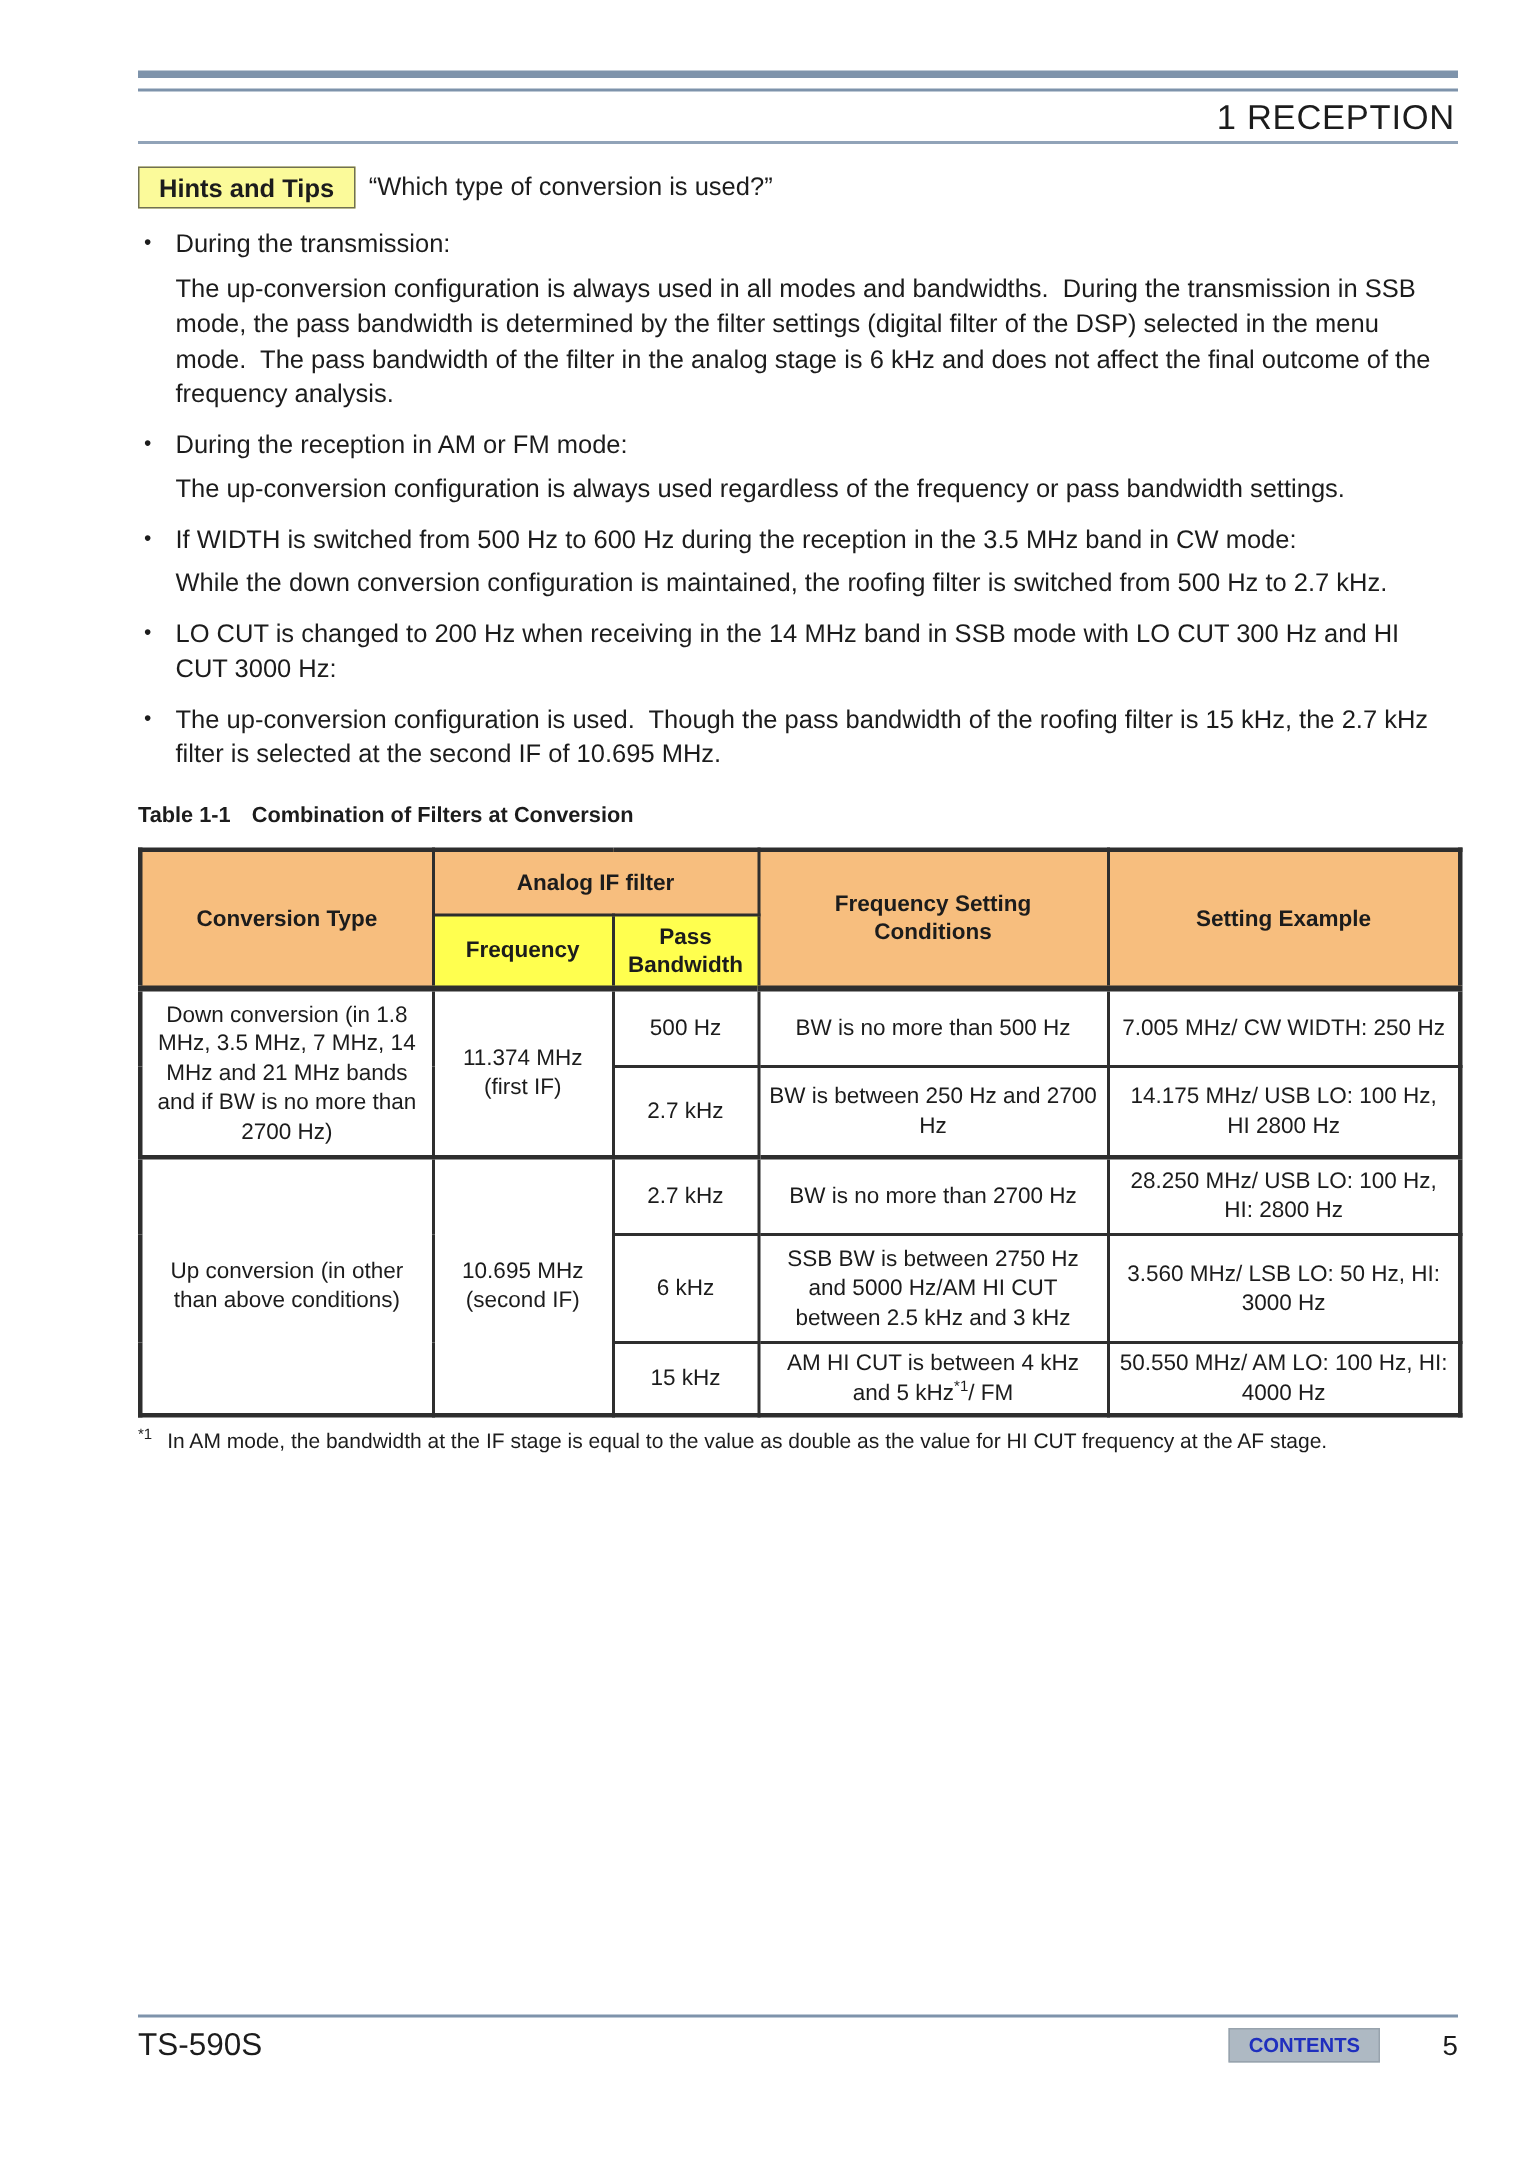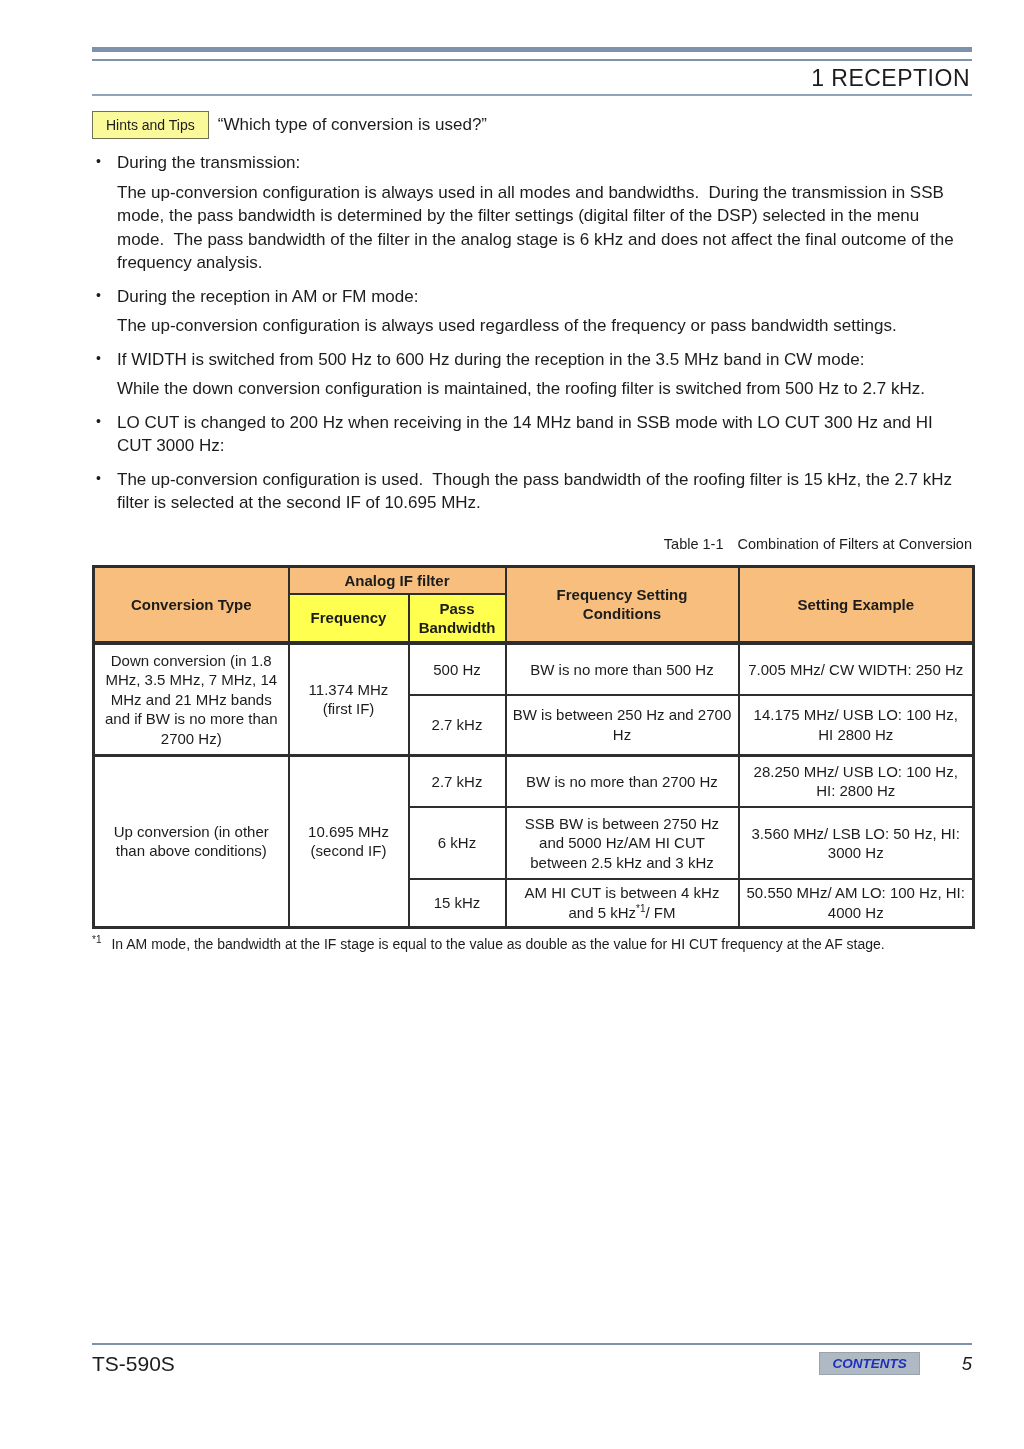--- a/index.html
+++ b/index.html
@@ -21,55 +21,55 @@
     color:var(--text);font-size:17px;line-height:23.5px;overflow:hidden;
   }
   .content{position:absolute;left:92px;top:0;width:880px;}
   .rule-thick{margin-top:47px;height:5px;background:var(--rule-blue);}
   .rule-thin{margin-top:7px;height:2px;background:var(--rule-blue);}
   .section-title{text-align:right;font-size:23px;line-height:24px;padding:5px 2px 4px 0;letter-spacing:.5px;}
   .rule-under{height:2px;background:var(--rule-blue);opacity:.85;}
   .hints-row{margin-top:15px;display:flex;align-items:flex-start;}
   .hints-badge{
     display:inline-block;background:var(--hints-bg);border:1.5px solid var(--hints-border);
-    font-weight:normal;font-size:14px;line-height:21px;padding:3px 13px 2px;white-space:nowrap;
+    font-weight:bold;font-size:17px;line-height:21px;padding:3px 13px 2px;white-space:nowrap;
   }
   .hints-question{margin-left:9px;padding-top:2px;text-align:center;}
   ul.bullets{list-style:none;margin:12px 12px 0 0;padding:0;}
   ul.bullets li{position:relative;padding-left:25px;margin-bottom:10px;}
   ul.bullets li::before{content:"\2022";position:absolute;left:4px;top:-1px;font-size:14px;}
   .b-body{margin-top:6px;white-space:pre-wrap;}
-  .table-title{margin:20px 0 11px;text-align:right;font-weight:normal;font-size:14.5px;line-height:19px;}
+  .table-title{margin:20px 0 11px;text-align:left;font-weight:bold;font-size:14.5px;line-height:19px;}
   .table-title .tt-label{margin-right:14px;}
   table.filters{
     width:880px;border-collapse:collapse;table-layout:fixed;
     font-size:15px;line-height:19.5px;text-align:center;
     border:3px solid var(--border-dark);
   }
   table.filters th,table.filters td{
     border:2px solid var(--border-dark);vertical-align:middle;padding:3px 5px;
   }
   table.filters th{font-weight:bold;white-space:pre-line;padding:2px 4px;}
   th.orange{background:var(--table-orange);}
   th.yellow{background:var(--table-yellow);}
   thead th.bottom-edge{border-bottom:4px solid var(--border-dark);}
   tbody tr.group-start > td{border-top:3px solid var(--border-dark);}
   .row-a{height:52px;} .row-b{height:60px;} .row-c{height:52px;} .row-d{height:72px;} .row-e{height:48px;}
-  th.h-top{height:28px;} th.h-sub{height:49px;}
+  th.h-top{height:44px;} th.h-sub{height:49px;}
   td.ex{padding:3px 20px;}
   td.cond{padding:3px 3px;}
   td.type-cell{padding:3px 6px;}
   sup{font-size:10px;line-height:0;}
   .footnote{margin-top:6px;font-size:14px;line-height:18px;}
   .footnote .fn-text{margin-left:10px;}
   .footer{position:absolute;left:92px;top:1343px;width:880px;}
   .footer-rule{height:2px;background:var(--rule-blue);}
   .footer-row{margin-top:7px;display:flex;align-items:center;}
   .model{font-size:21px;}
-  .footer-right{margin-left:auto;display:flex;align-items:center;font-style:italic;}
+  .footer-right{margin-left:auto;display:flex;align-items:center;}
   .contents-btn{
     display:inline-block;background:var(--contents-bg);color:var(--contents-text);
     font-weight:bold;font-size:13.5px;line-height:16px;padding:3px 12px 2px;
     border:1px solid #98a3ad;cursor:pointer;
   }
   .page-num{margin-left:42px;font-size:18.5px;}
 </style>
 </head>
 <body>
 

